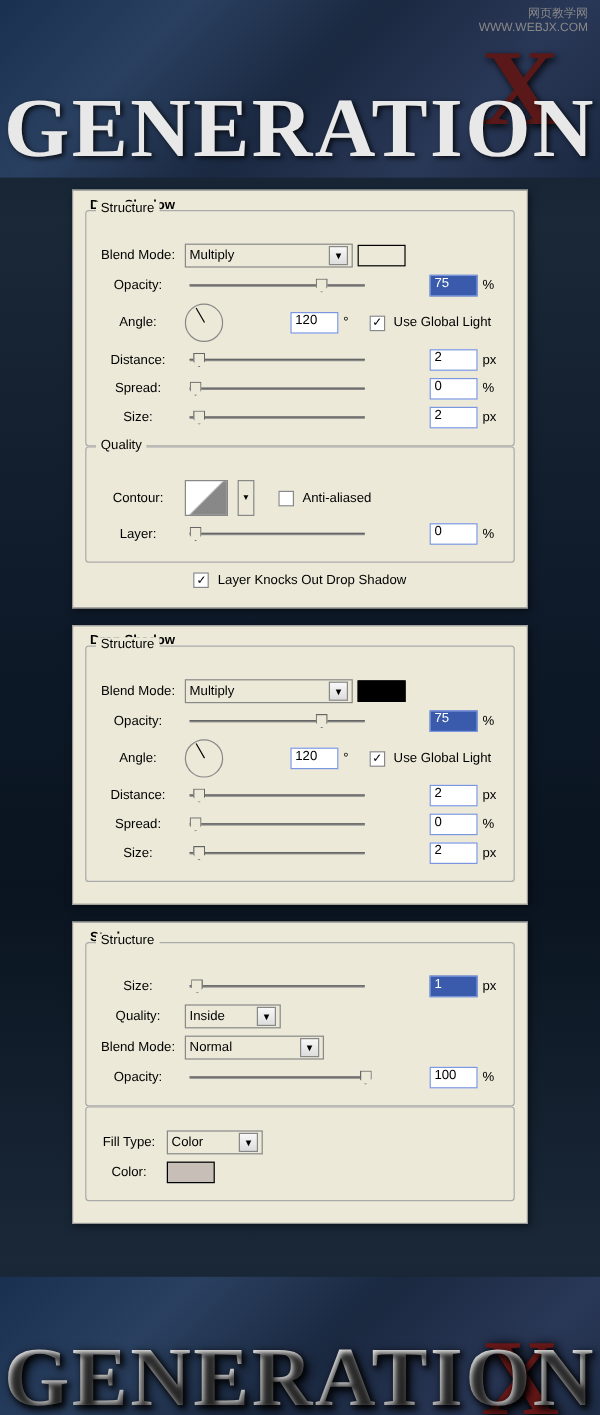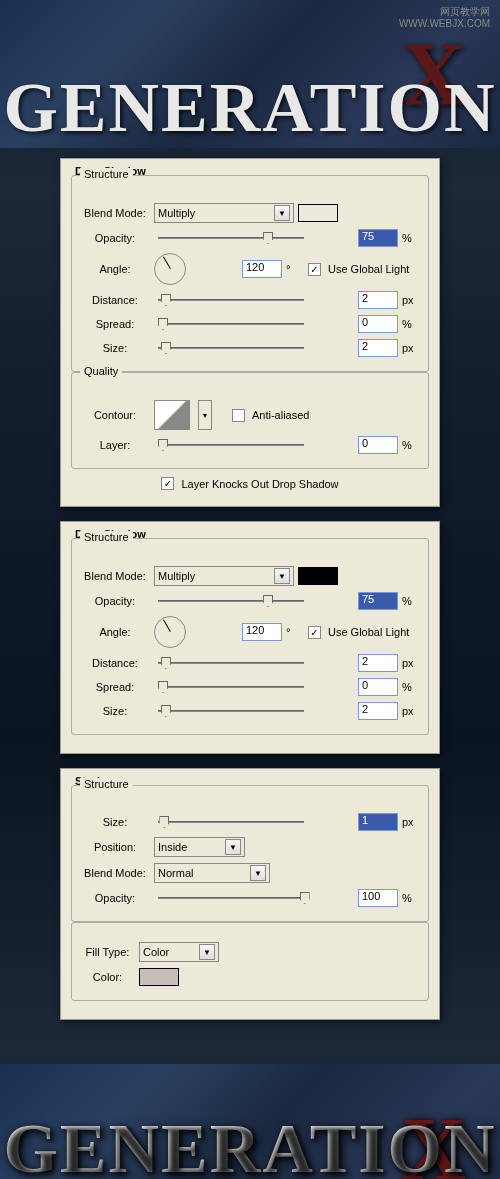--- a/index.html
+++ b/index.html
@@ -416,22 +416,22 @@
       <div class="label">Size:</div>
       <div class="slider">
         <div class="slider-track"></div>
             <div class="slider-thumb" style="left:1%"></div>
       </div>
       <div class="input hl">1</div>
       <div class="unit">px</div>
     </div>
 
     <div class="row">
-      <div class="label">Position:</div>
-      <div class="select" style="width:91px">
+      <div class="label">Quality:</div>
+      <div class="select" style="width:80px">
         <span>Inside</span>
         <span class="select-arrow">▼</span>
       </div>
     </div>
 
     <div class="row">
       <div class="label">Blend Mode:</div>
       <div class="select" style="width:116px">
         <span>Normal</span>
         <span class="select-arrow">▼</span>

